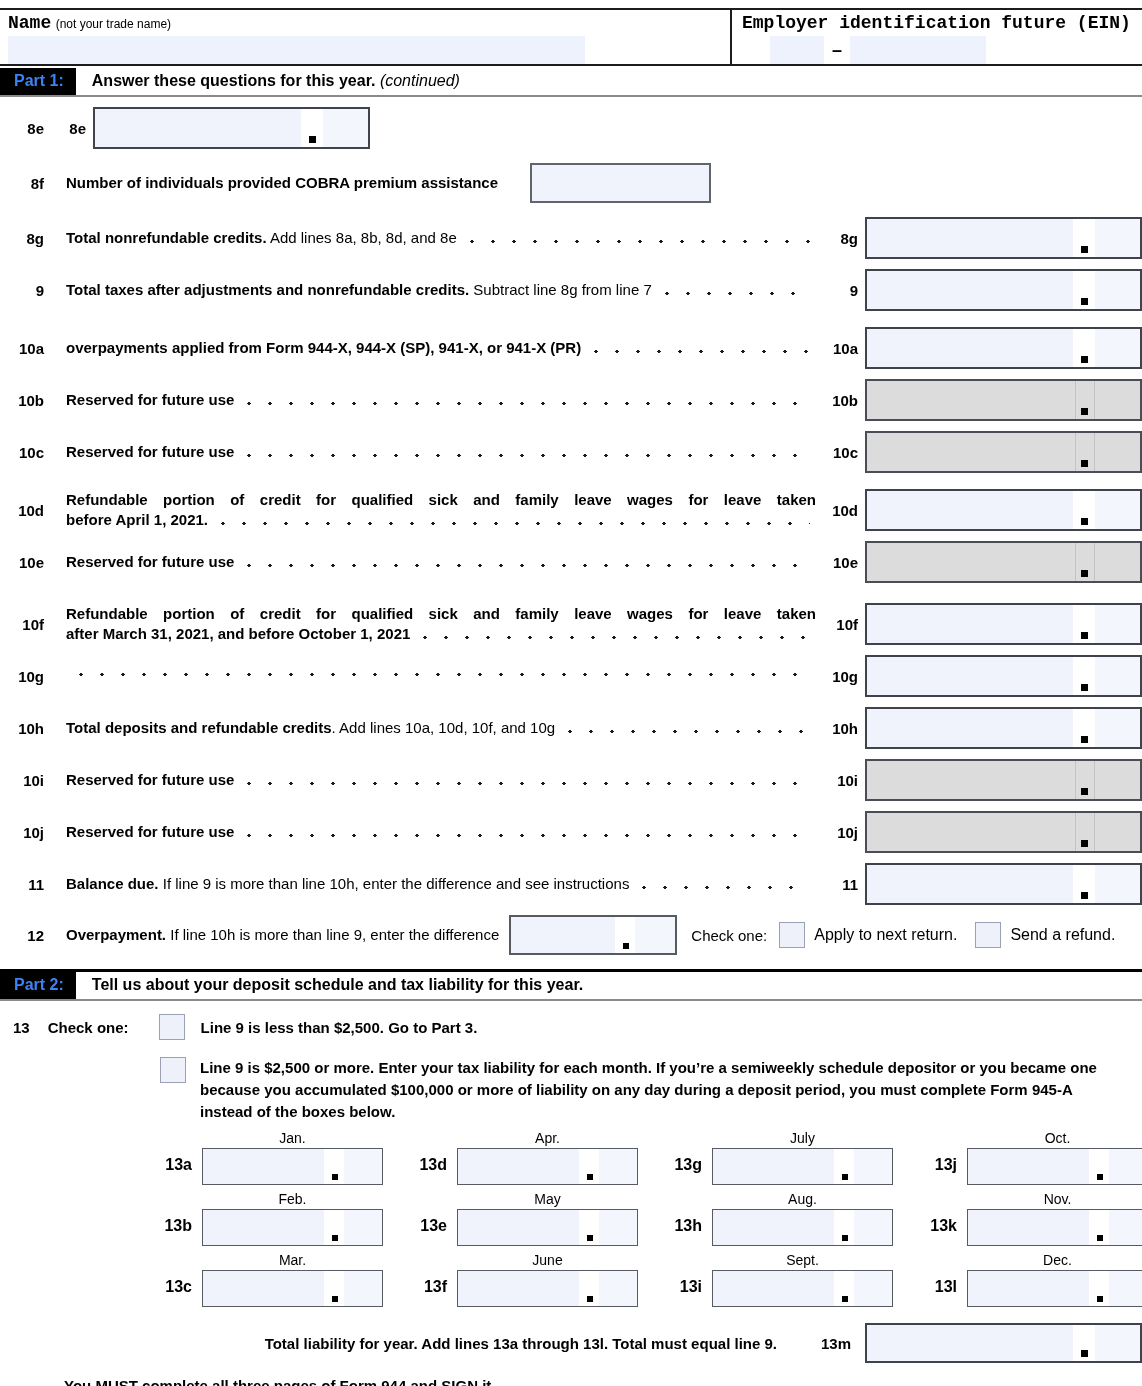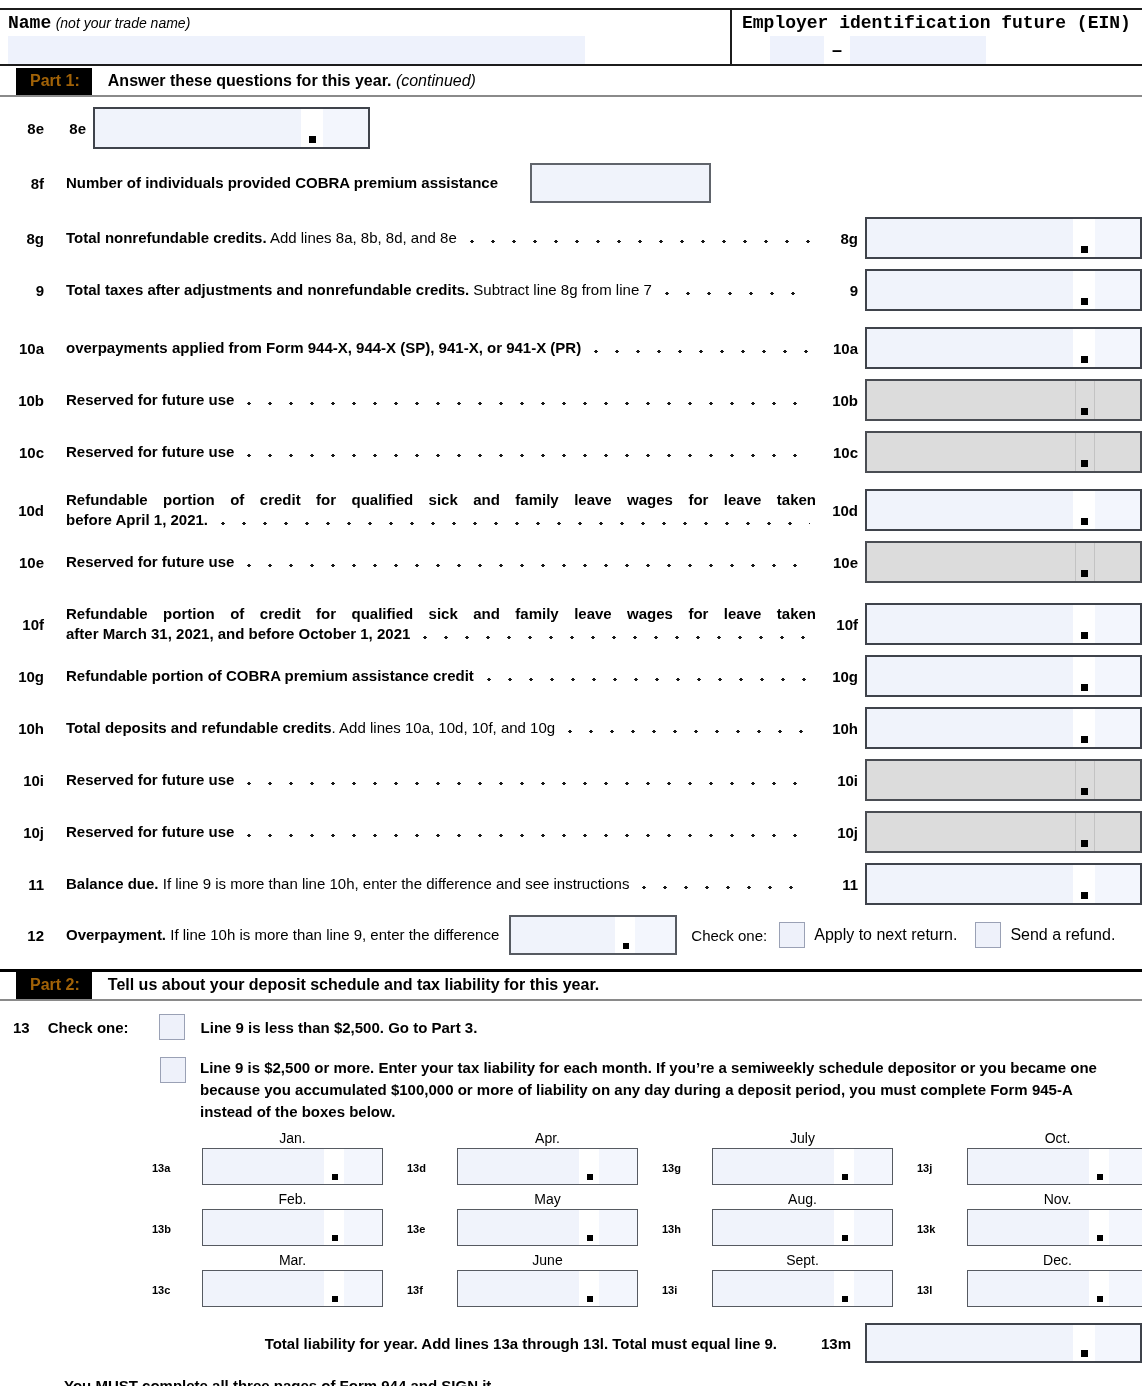--- a/index.html
+++ b/index.html
@@ -6,34 +6,34 @@
   html,body { margin:0; padding:0; background:#fff; }
   body { font-family:"Liberation Sans", sans-serif; color:#000; }
   .page { width:1142px; height:1386px; margin:0 auto; background:#fff;
           padding-top:8px; display:flex; flex-direction:column; overflow:hidden; }
 
   
   .id-sec { border-top:2.5px solid #1c1c1c; border-bottom:2.5px solid #1c1c1c;
             display:flex; min-height:58px; }
   .name-cell { flex:1; padding:3px 8px 6px 8px; }
   .lbl { font-size:18px; font-weight:bold;font-family:Liberation Mono, monospace; }
-  .hint { font-size:14px; font-style:italic; font-weight:normal; }
+  .hint { font-size:12px; font-weight:normal; }
   .ffield { background:#eef2fc; }
   .name-field { width:577px; height:28px; margin-top:3px; }
   .ein-cell { width:412px; border-left:2px solid #1c1c1c; padding:3px 10px 6px 10px; }
   .ein-row { display:flex; align-items:center; margin-top:3px; margin-left:28px; }
   .ein-box1 { width:54px; height:28px; }
   .ein-dash { font-weight:bold; font-size:18px; margin:0 8px; }
   .ein-box2 { width:136px; height:28px; }
 
   
   .part-bar { display:flex; align-items:stretch; border-bottom:2.5px solid #8a8a8a; margin-top:2px; }
   .part2-bar { border-top:3px solid #000; margin-top:14px; }
-  .chip { background:#000; color:#a16207; font-weight:bold; font-size:16px;
-          padding:4px 12px 5px 14px; margin-left:16px; }
+  .chip { background:#000; color:#3b82f6; font-weight:bold; font-size:16px;
+          padding:4px 12px 5px 14px; margin-left:0; }
   .bar-title { font-size:16px; font-weight:bold; padding:4px 0 5px 16px; }
   .bar-title .cont { font-weight:normal; font-style:italic; }
 
   
   .prow { display:flex; align-items:center; margin-top:10px; }
   .mt14 { margin-top:14px; } .mt16 { margin-top:16px; } .mt20 { margin-top:20px; }
   .ln { flex:none; width:44px; text-align:right; font-weight:bold; font-size:15px; }
   .desc { flex:1; min-width:0; margin-left:22px; font-size:15px; line-height:20px; }
   .jline { text-align:justify; text-align-last:justify; font-weight:bold; }
   .lline { display:flex; align-items:flex-end; }
@@ -72,21 +72,21 @@
   .c13 { font-weight:bold; font-size:15px; margin-left:18px; }
   .cb13a { margin-left:30px; }
   .opt1 { font-weight:bold; font-size:15px; margin-left:16px; }
   .l13b { display:flex; align-items:flex-start; margin-top:17px; padding-left:160px; }
   .opt2 { font-weight:bold; font-size:15px; line-height:1.45; margin-left:14px; max-width:905px; }
 
   
   .mgrid { margin-top:8px; padding-left:152px; display:grid;
            grid-template-columns:repeat(4,231px); column-gap:24px; row-gap:6px; }
   .mcell { display:flex; align-items:flex-end; }
-  .mln { flex:none; width:40px; font-weight:bold; font-size:11px;
+  .mln { flex:none; width:40px; text-align:right; font-weight:bold; font-size:16px;
          margin-right:10px; margin-bottom:11px; }
   .mwrap { flex:1; }
   .mmonth { text-align:center; font-size:14px; margin-bottom:2px; }
   .mbox { position:relative; height:37px; background:#f0f3fb; border:1.8px solid #565a61; }
   .mbox .cents { position:absolute; top:0; bottom:0; right:0; width:38px; background:#f3f6fd; }
   .mbox .strip { position:absolute; top:0; bottom:0; right:38px; width:20px; background:#fff; }
   .mbox .dpt { position:absolute; right:44px; bottom:4px; width:6px; height:6px; background:#000; }
 
   
   .totrow { display:flex; align-items:center; margin-top:16px; }
@@ -268,21 +268,20 @@
       <span class="cents"></span>
         <span class="strip"></span>
         <span class="dpt"></span>
     </div>
   </div>
 
   <div class="prow">
     <div class="ln">10g</div>
     <div class="desc">
         <div class="lline">
-      <span class="txt"><b>Refundable portion of COBRA premium assistance credit</b><span></span></span>
       <span class="dots"></span>
     </div>
       </div>
     <div class="rln">10g</div>
     <div class="abox">
       <span class="cents"></span>
         <span class="strip"></span>
         <span class="dpt"></span>
     </div>
   </div>

